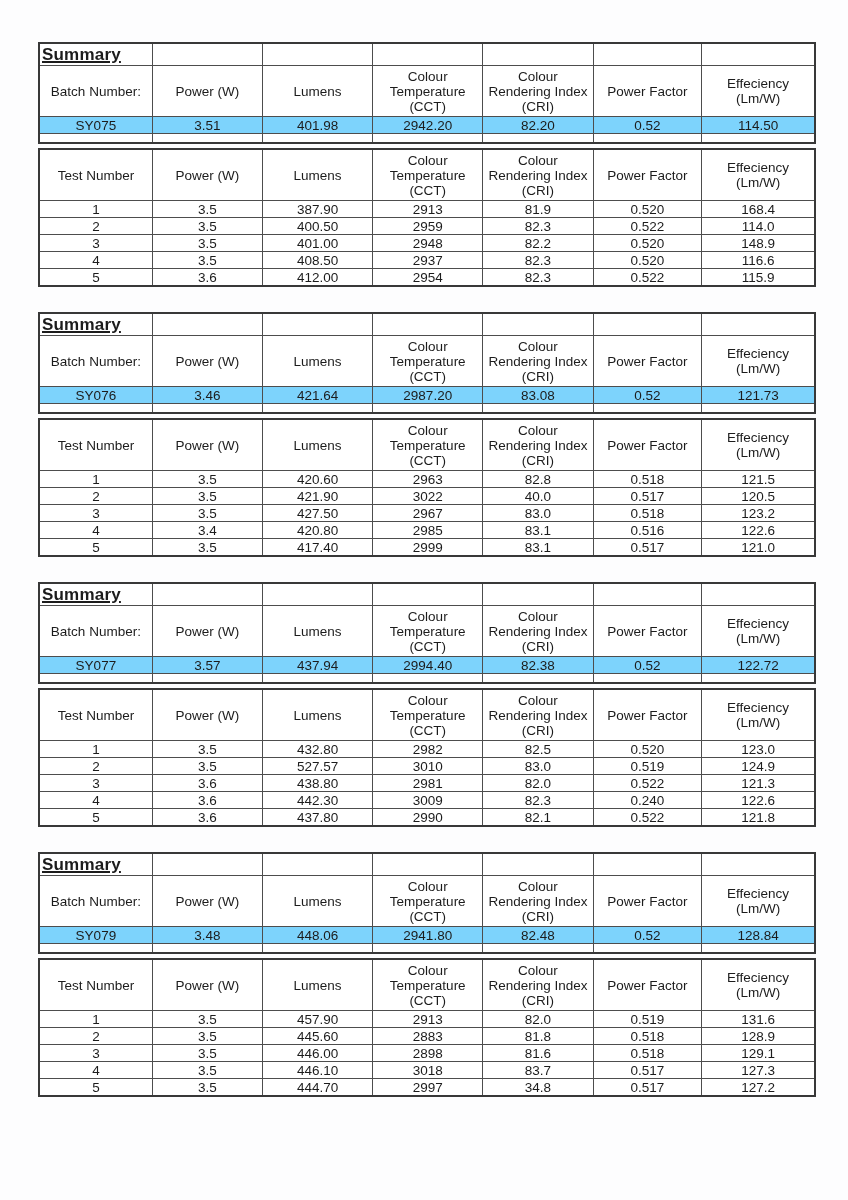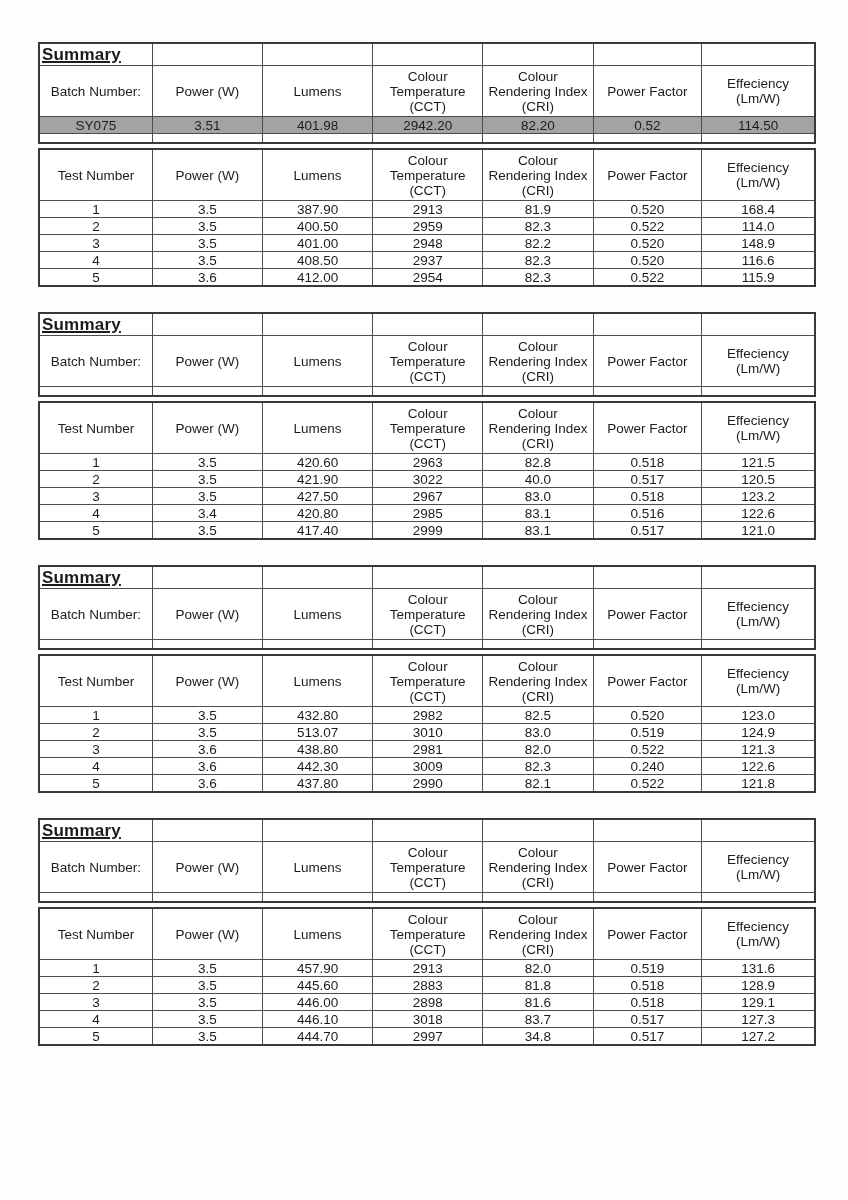--- a/index.html
+++ b/index.html
@@ -37,21 +37,21 @@
     -webkit-text-decoration:underline;
     text-decoration-thickness:2px;
     letter-spacing:.2px;
   }
   .row-batch-header td,.row-test-header td{
     height:48px;
     line-height:15px;
     white-space:pre-line;
     padding:1px 2px;
   }
-  .row-batch-values td{height:16px;background:#a3a3a3;}
+  .row-batch-values td{height:16px;background:#7dd3fc;}
   .row-spacer td{height:8px;}
   .row-test td{height:16px;}
   .subgap{height:4px;}
 </style>
 </head>
 <body>
 
 <div class="page">
   <section class="block">
     <table class="tbl upper">
@@ -215,20 +215,29 @@
             <td>Colour
 Temperature
 (CCT)</td>
             <td>Colour
 Rendering Index
 (CRI)</td>
             <td>Power Factor</td>
             <td>Effeciency
 (Lm/W)</td>
           </tr>
+        <tr class="row-batch-values">
+            <td>SY076</td>
+            <td>3.46</td>
+            <td>421.64</td>
+            <td>2987.20</td>
+            <td>83.08</td>
+            <td>0.52</td>
+            <td>121.73</td>
+          </tr>
         <tr class="row-spacer">
             <td></td>
             <td></td>
             <td></td>
             <td></td>
             <td></td>
             <td></td>
             <td></td>
           </tr>
       </tbody>
@@ -338,20 +347,29 @@
             <td>Colour
 Temperature
 (CCT)</td>
             <td>Colour
 Rendering Index
 (CRI)</td>
             <td>Power Factor</td>
             <td>Effeciency
 (Lm/W)</td>
           </tr>
+        <tr class="row-batch-values">
+            <td>SY077</td>
+            <td>3.57</td>
+            <td>437.94</td>
+            <td>2994.40</td>
+            <td>82.38</td>
+            <td>0.52</td>
+            <td>122.72</td>
+          </tr>
         <tr class="row-spacer">
             <td></td>
             <td></td>
             <td></td>
             <td></td>
             <td></td>
             <td></td>
             <td></td>
           </tr>
       </tbody>
@@ -387,21 +405,21 @@
             <td>3.5</td>
             <td>432.80</td>
             <td>2982</td>
             <td>82.5</td>
             <td>0.520</td>
             <td>123.0</td>
           </tr>
           <tr class="row-test">
             <td>2</td>
             <td>3.5</td>
-            <td>513.07</td>
+            <td>527.57</td>
             <td>3010</td>
             <td>83.0</td>
             <td>0.519</td>
             <td>124.9</td>
           </tr>
           <tr class="row-test">
             <td>3</td>
             <td>3.6</td>
             <td>438.80</td>
             <td>2981</td>
@@ -461,20 +479,29 @@
             <td>Colour
 Temperature
 (CCT)</td>
             <td>Colour
 Rendering Index
 (CRI)</td>
             <td>Power Factor</td>
             <td>Effeciency
 (Lm/W)</td>
           </tr>
+        <tr class="row-batch-values">
+            <td>SY079</td>
+            <td>3.48</td>
+            <td>448.06</td>
+            <td>2941.80</td>
+            <td>82.48</td>
+            <td>0.52</td>
+            <td>128.84</td>
+          </tr>
         <tr class="row-spacer">
             <td></td>
             <td></td>
             <td></td>
             <td></td>
             <td></td>
             <td></td>
             <td></td>
           </tr>
       </tbody>

